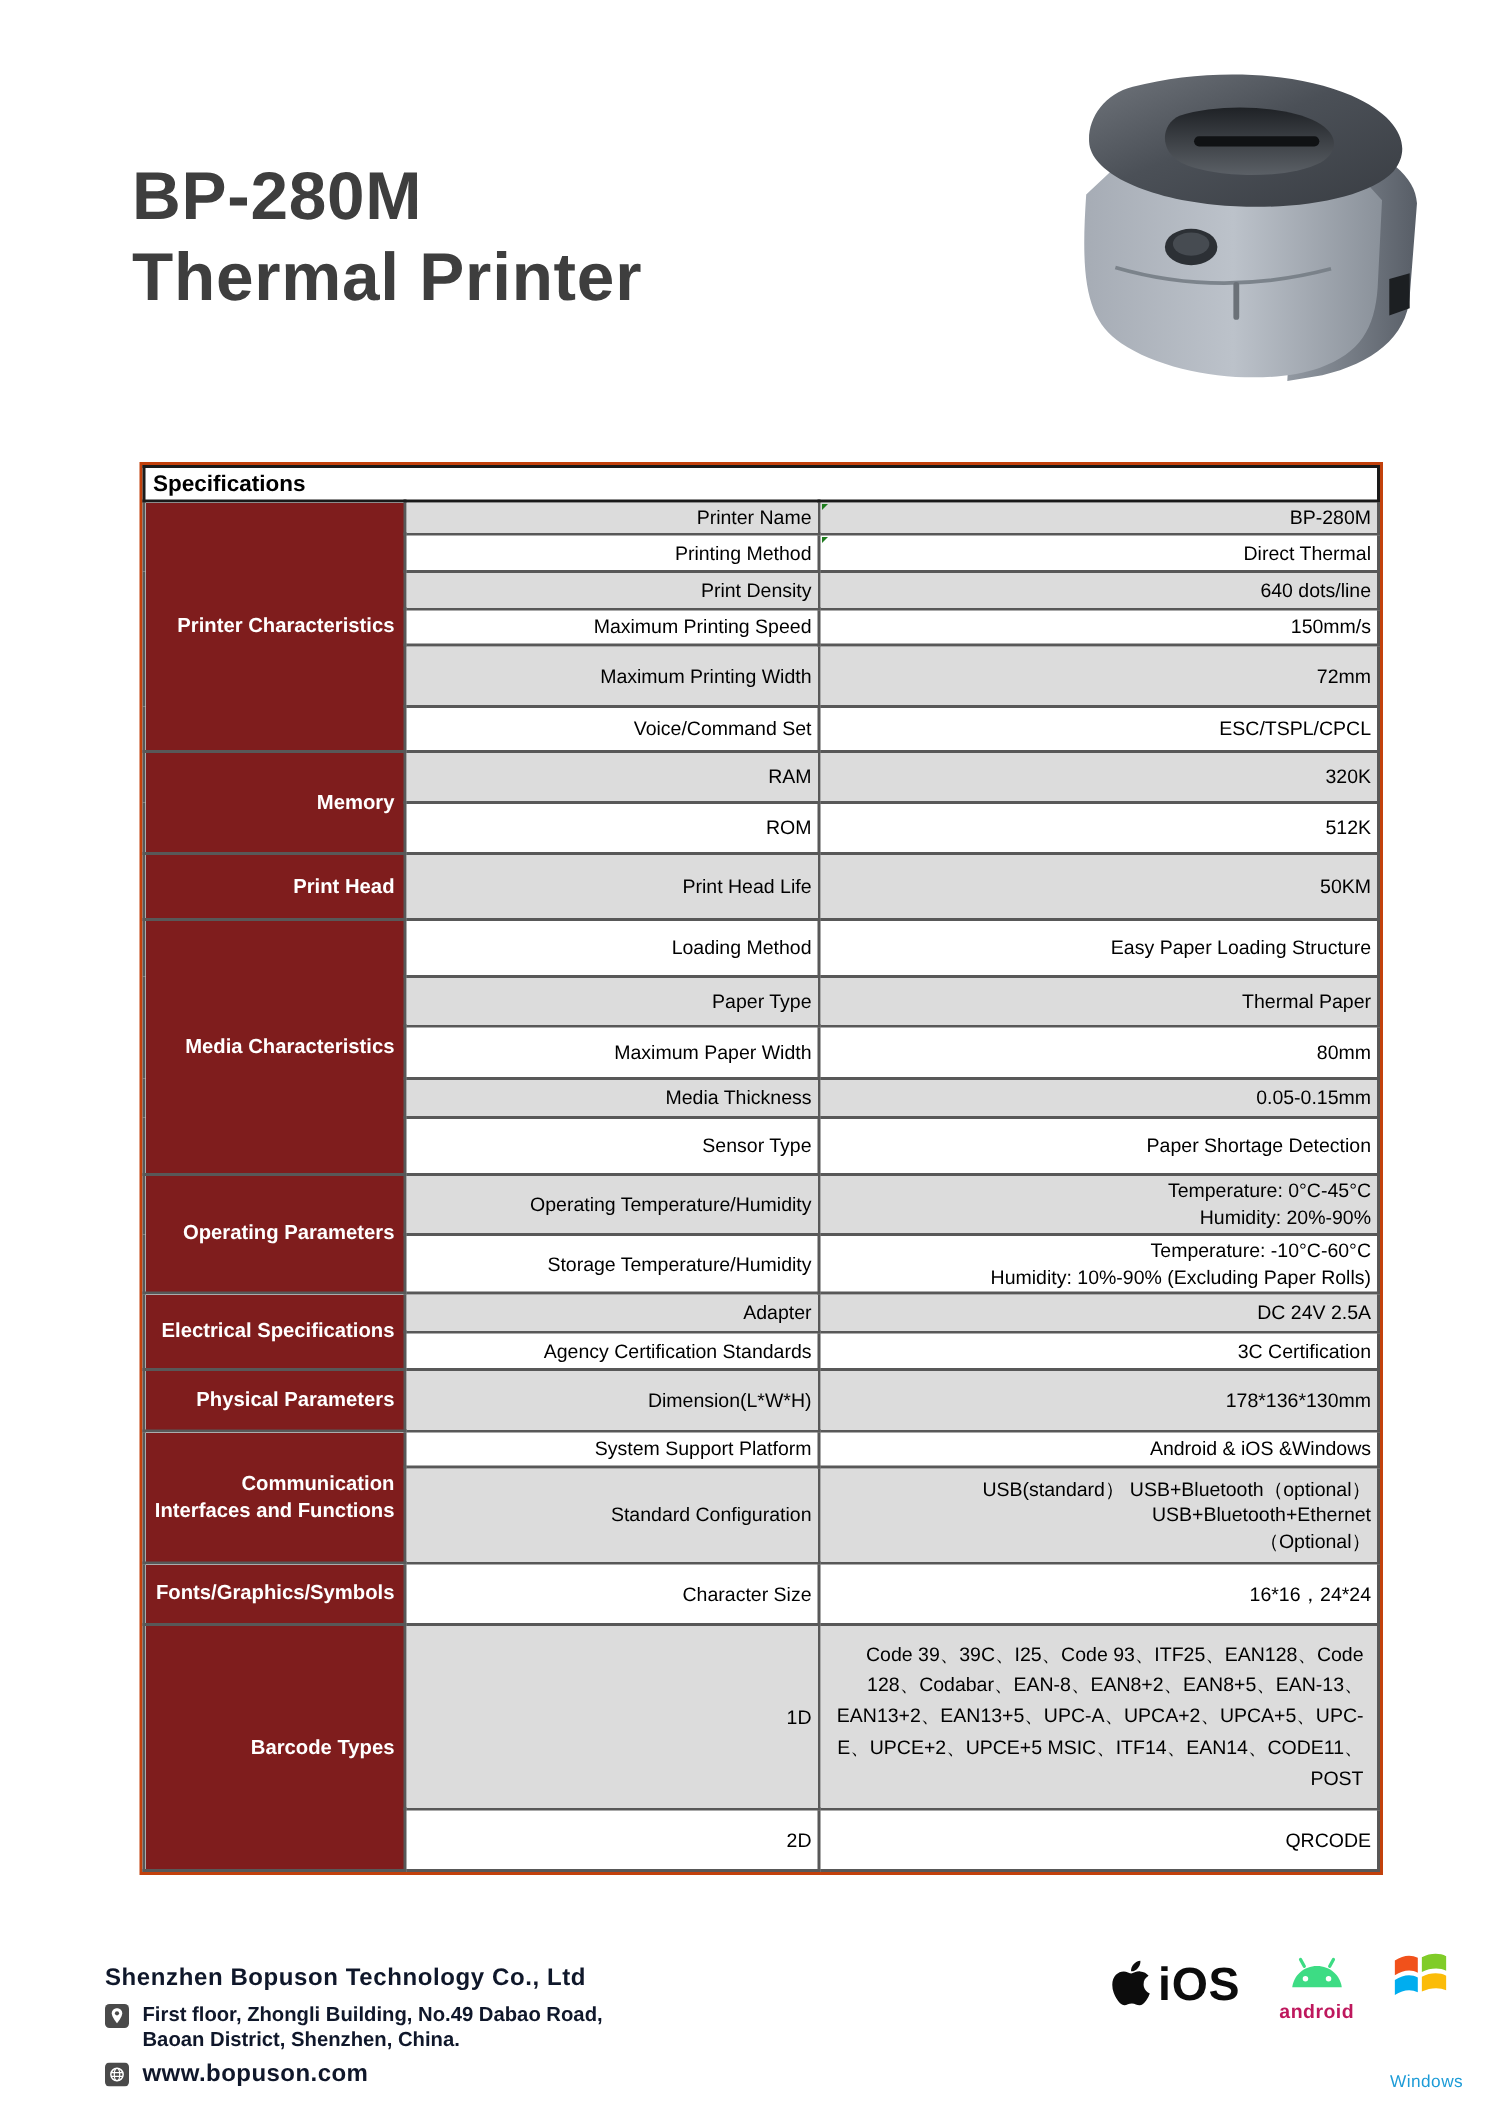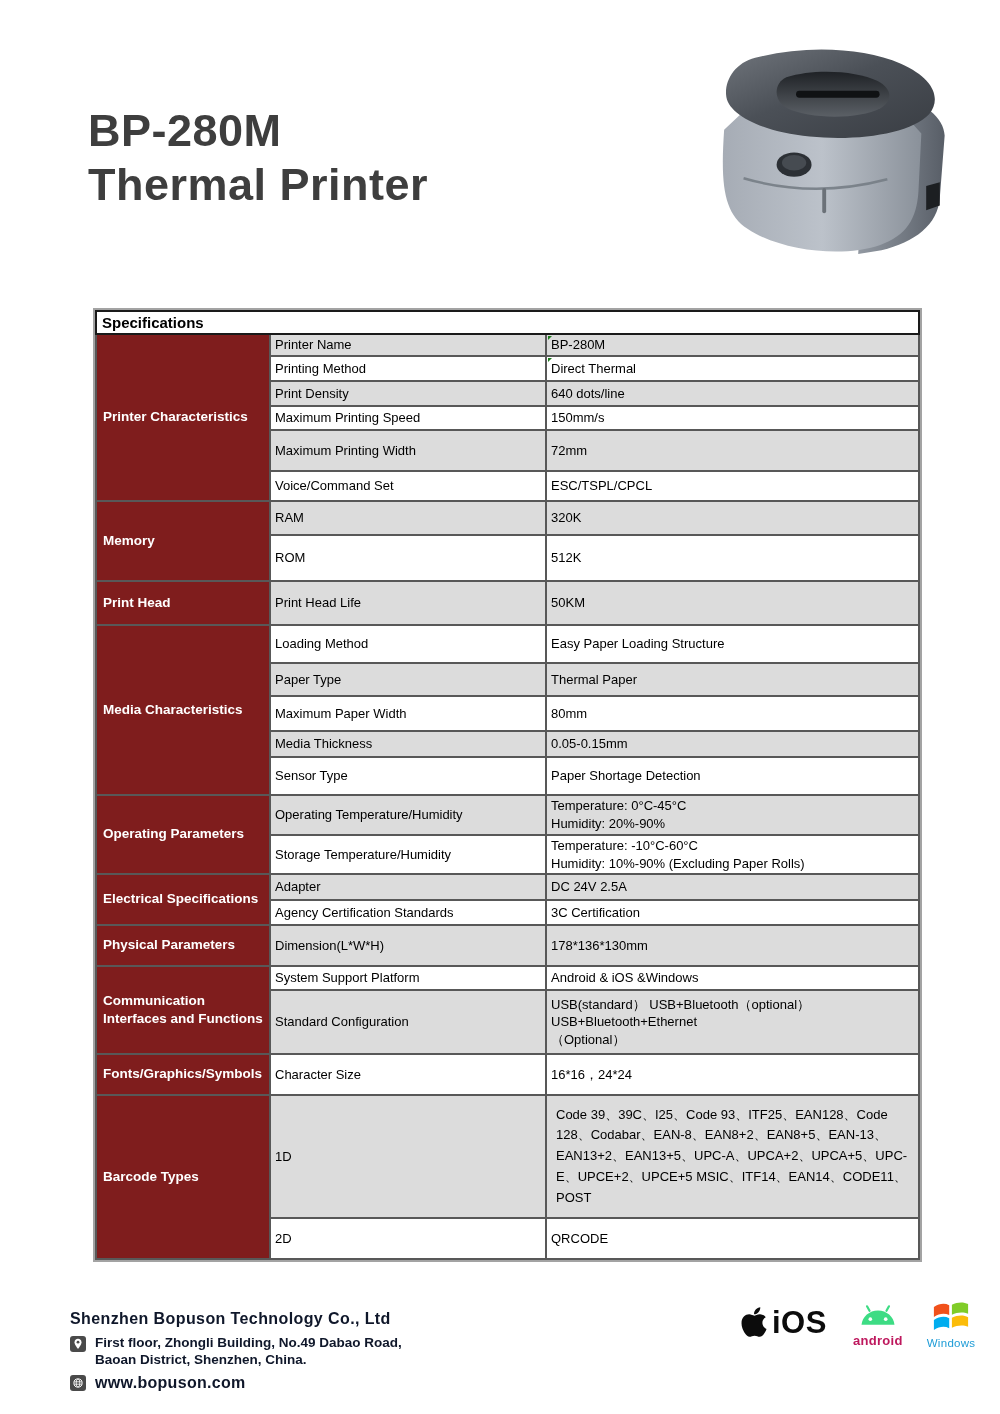--- a/index.html
+++ b/index.html
@@ -5,23 +5,23 @@
   html,body{margin:0;padding:0;background:#fff;}
   .page{
     position:relative;width:1000px;height:1414px;background:#ffffff;
     font-family:"Liberation Sans", sans-serif;overflow:hidden;
   }
   
   .title{position:absolute;left:88px;top:104px;font-size:45px;font-weight:bold;
     color:#3e3e3e;line-height:1.2;letter-spacing:0.5px;}
   .printer-img{position:absolute;left:695px;top:40px;}
   
-  .table-wrap{position:absolute;left:93px;top:308px;border:2px solid #a3a3a3;}
+  .table-wrap{position:absolute;left:93px;top:308px;border:2px solid #c2410c;}
   table{border-collapse:collapse;table-layout:fixed;width:823px;}
-  td{border:2px solid #585858;padding:1px 4px;text-align:left;vertical-align:middle;
+  td{border:2px solid #585858;padding:1px 4px;text-align:right;vertical-align:middle;
      font-size:13px;color:#000;overflow:hidden;}
   .thead td{font-weight:bold;font-size:15px;text-align:left;padding-left:5px;
      background:#fff;border-color:#1a1a1a;}
   td.cat{background:#7f1d1d;color:#fff;font-weight:bold;font-size:13.5px;line-height:1.35;padding:1px 6px;}
   td.g{background:#dcdcdc;}
   td.val{white-space:pre-wrap;}
   td.val,td.prop{position:relative;line-height:1.35;}
   td.wide{padding:2px 9px;line-height:1.6;}
   .xlmark::before{content:"";position:absolute;top:1px;left:1px;width:0;height:0;
      border-top:4px solid #1e7d1e;border-right:4px solid transparent;}
@@ -30,21 +30,21 @@
   .company{font-size:16px;font-weight:bold;letter-spacing:0.4px;margin-bottom:7px;}
   .frow{display:flex;align-items:flex-start;margin-bottom:5px;}
   .frow .ficon{flex:0 0 16px;margin-right:9px;margin-top:1px;}
   .addr{font-size:13.5px;font-weight:bold;line-height:1.25;}
   .site{font-size:16px;font-weight:bold;letter-spacing:0.3px;}
   .platforms{position:absolute;left:740px;top:1296px;display:flex;align-items:flex-start;}
   .apple-block{display:flex;align-items:flex-start;margin-top:9px;}
   .ios-label{font-size:31px;font-weight:bold;color:#0c0c0c;margin-left:4px;letter-spacing:0.5px;}
   .android-block{display:flex;flex-direction:column;align-items:center;margin-left:26px;margin-top:8px;}
   .android-label{font-size:13px;font-weight:bold;color:#be185d;margin-top:3px;letter-spacing:0.3px;}
-  .windows-block{display:flex;flex-direction:column;align-items:center;margin-left:24px;margin-top:2px;}
+  .windows-block{display:flex;flex-direction:column;margin-left:24px;margin-top:2px;gap:45px;}
   .windows-label{font-size:11.5px;color:#1e9cd7;margin-top:3px;letter-spacing:0.3px;}
 </style>
 </head>
 <body>
 
 <div class="page">
 
   <div class="title">
     <div>BP-280M</div>
     <div>Thermal Printer</div>
@@ -117,21 +117,21 @@
       </tr>
       <tr style="height:30px">
         <td class="prop">Voice/Command Set</td>
         <td class="val">ESC/TSPL/CPCL</td>
       </tr>
       <tr style="height:34px">
         <td class="cat" rowspan="2">Memory</td>
         <td class="prop g">RAM</td>
         <td class="val g">320K</td>
       </tr>
-      <tr style="height:46px">
+      <tr style="height:34px">
         <td class="prop">ROM</td>
         <td class="val">512K</td>
       </tr>
       <tr style="height:44px">
         <td class="cat">Print Head</td>
         <td class="prop g">Print Head Life</td>
         <td class="val g">50KM</td>
       </tr>
       <tr style="height:38px">
         <td class="cat" rowspan="5">Media Characteristics</td>

